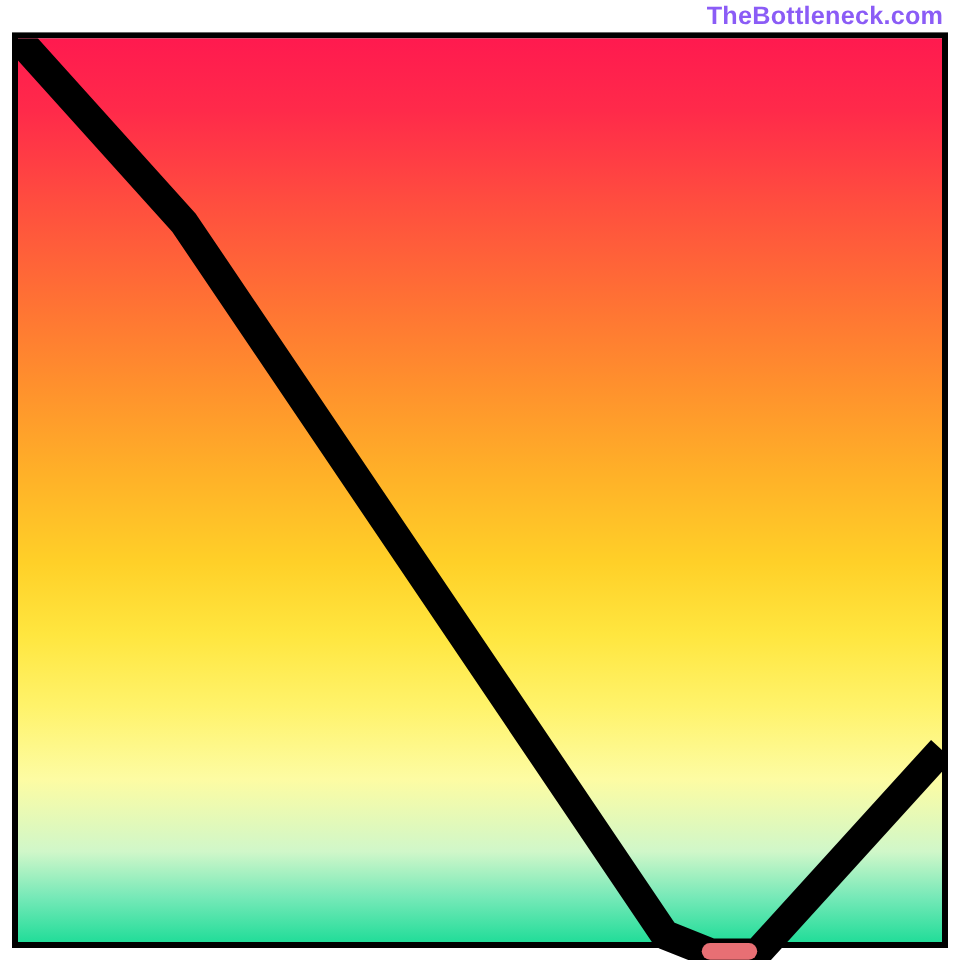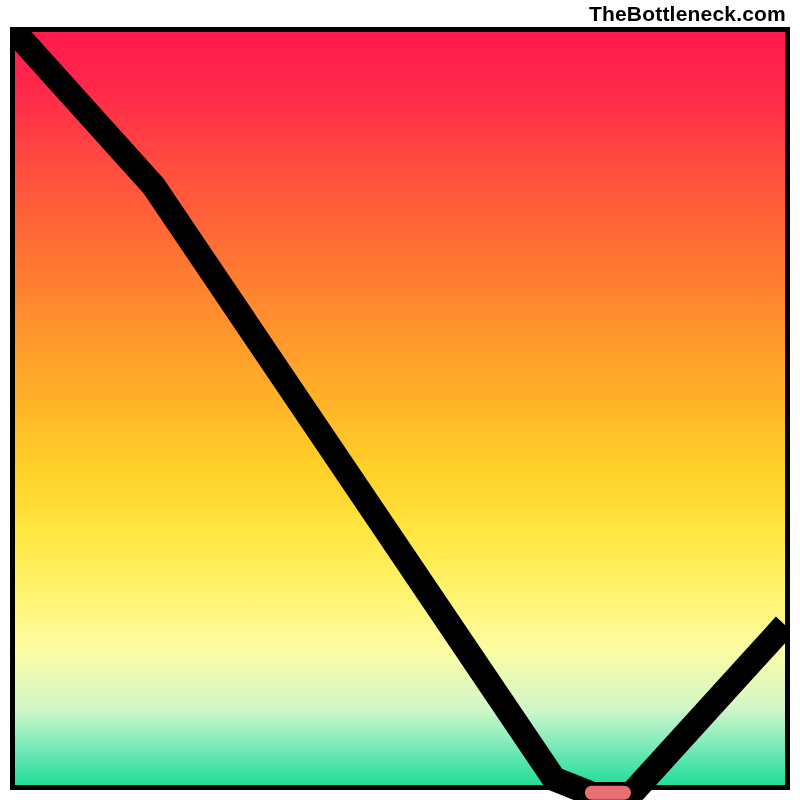--- a/index.html
+++ b/index.html
@@ -10,21 +10,21 @@
     font-family: Arial, Helvetica, sans-serif;
     position: relative;
     overflow: hidden;
   }
   .watermark {
     position: absolute;
     top: 2px;
     right: 14px;
     font-size: 21px;
     font-weight: 600;
-    color: #000000;
+    color: #8b5cf6;
     letter-spacing: 0.2px;
   }
   .frame {
     position: absolute;
     left: 10px;
     top: 27px;
     width: 780px;
     height: 763px;
     border: 5px solid #000;
   }

